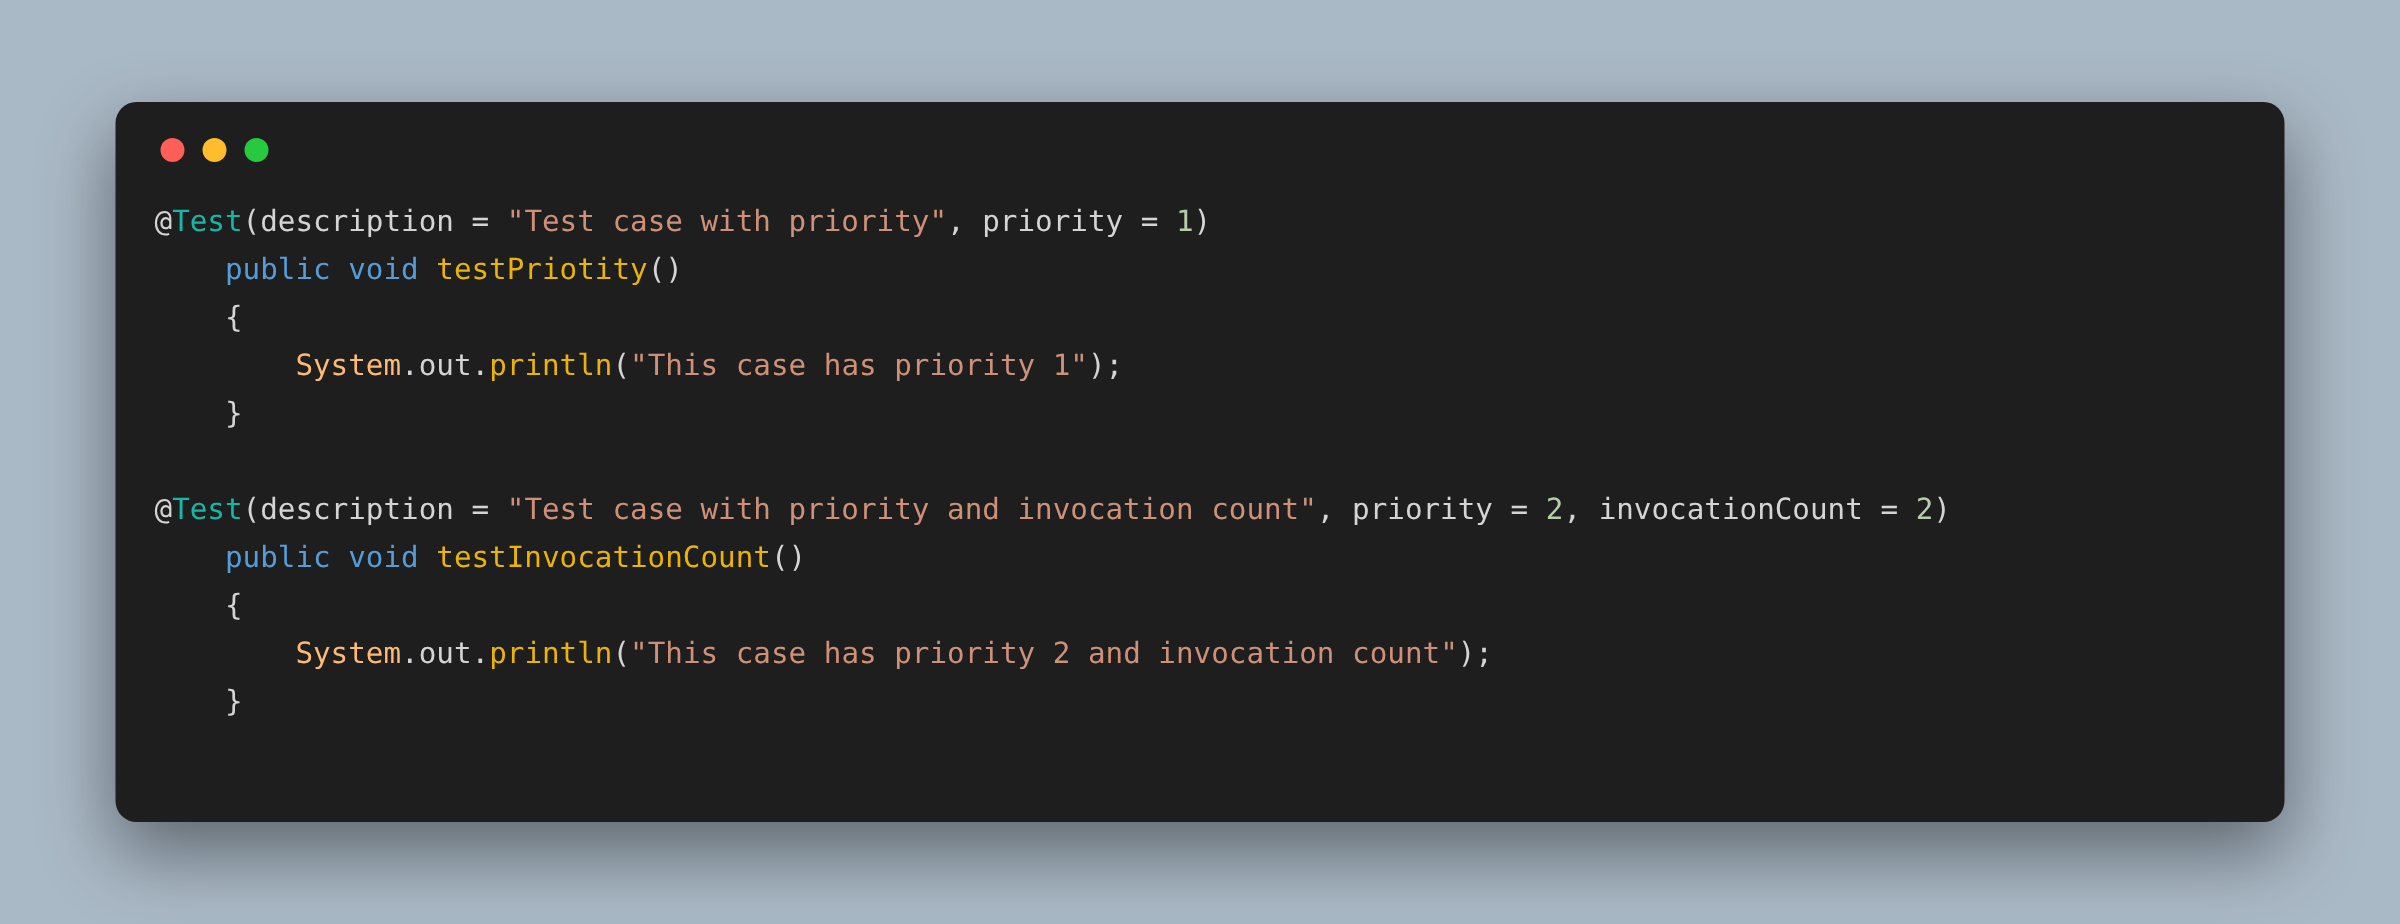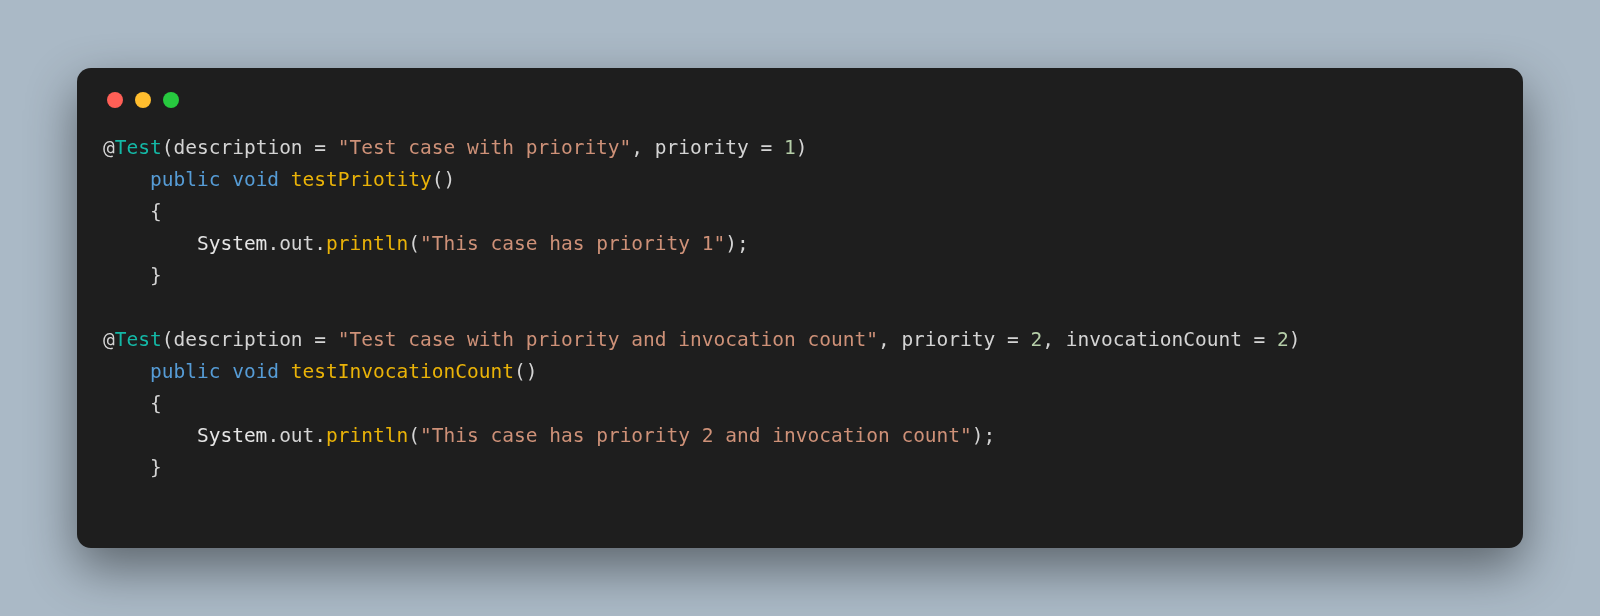--- a/index.html
+++ b/index.html
@@ -44,21 +44,21 @@
       font-weight: 500;
     }
     .c-punc    { color: #d4d4d4; }
     .c-ann     { color: #d4d4d4; }
     .c-type    { color: #14b8a6; }
     .c-param   { color: #d4d4d4; margin-top: 16px; }
     .c-string  { color: #ce9178; }
     .c-num     { color: #b5cea8; }
     .c-kw      { color: #569cd6; }
     .c-func    { color: #eab308; }
-    .c-obj     { color: #e5e5e5; }
+    .c-obj     { color: #fdba74; }
     .c-field   { color: #d4d4d4; }
   </style>
 </head>
 <body>
 
 <div class="code-window">
   <div class="traffic-lights">
     <div class="dot red"></div>
     <div class="dot yellow"></div>
     <div class="dot green"></div>

